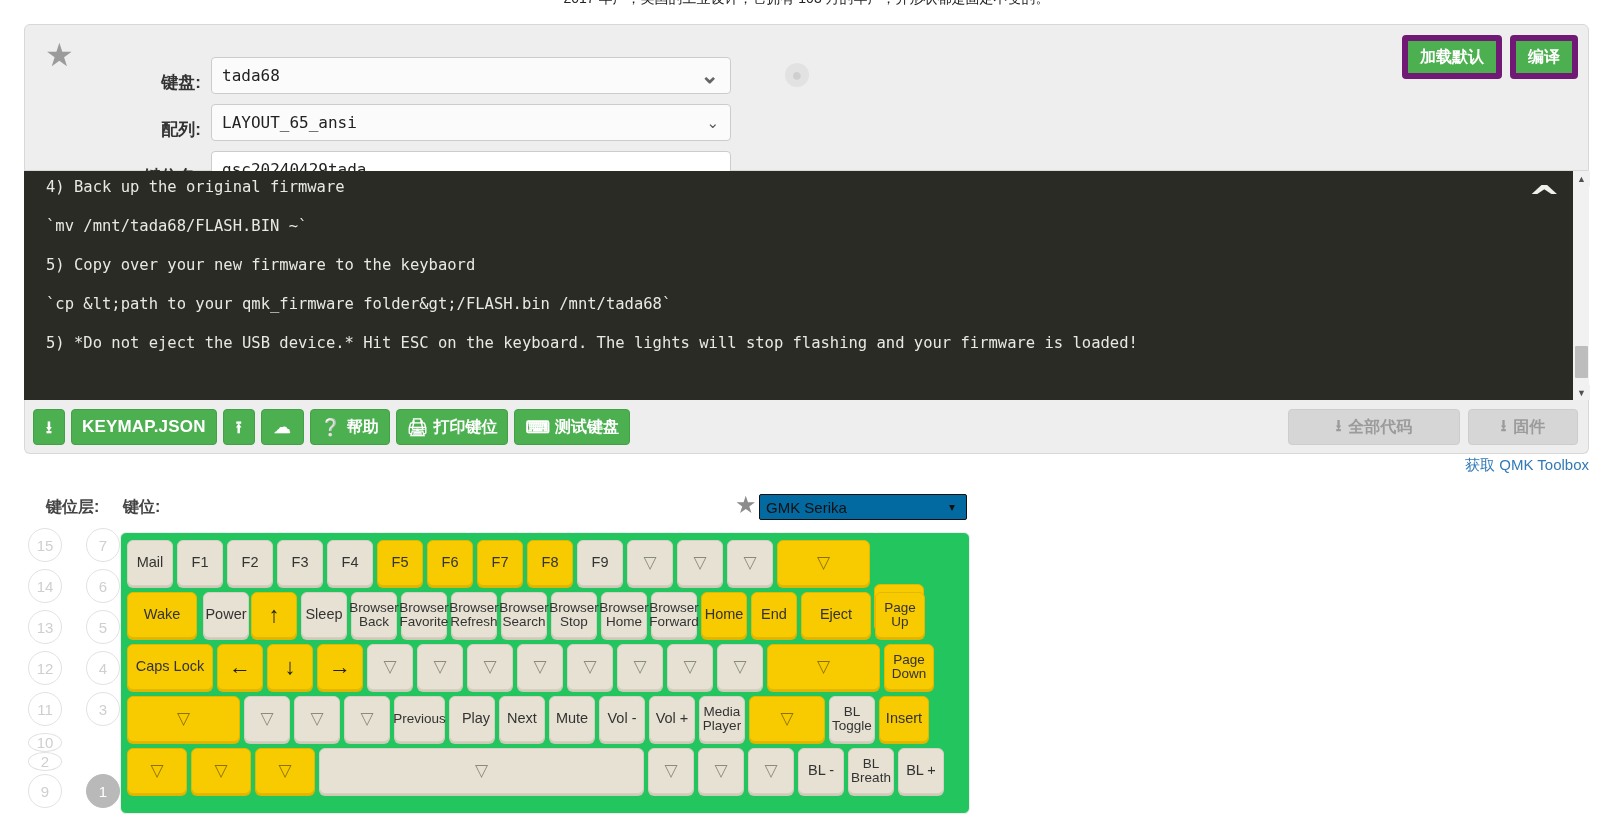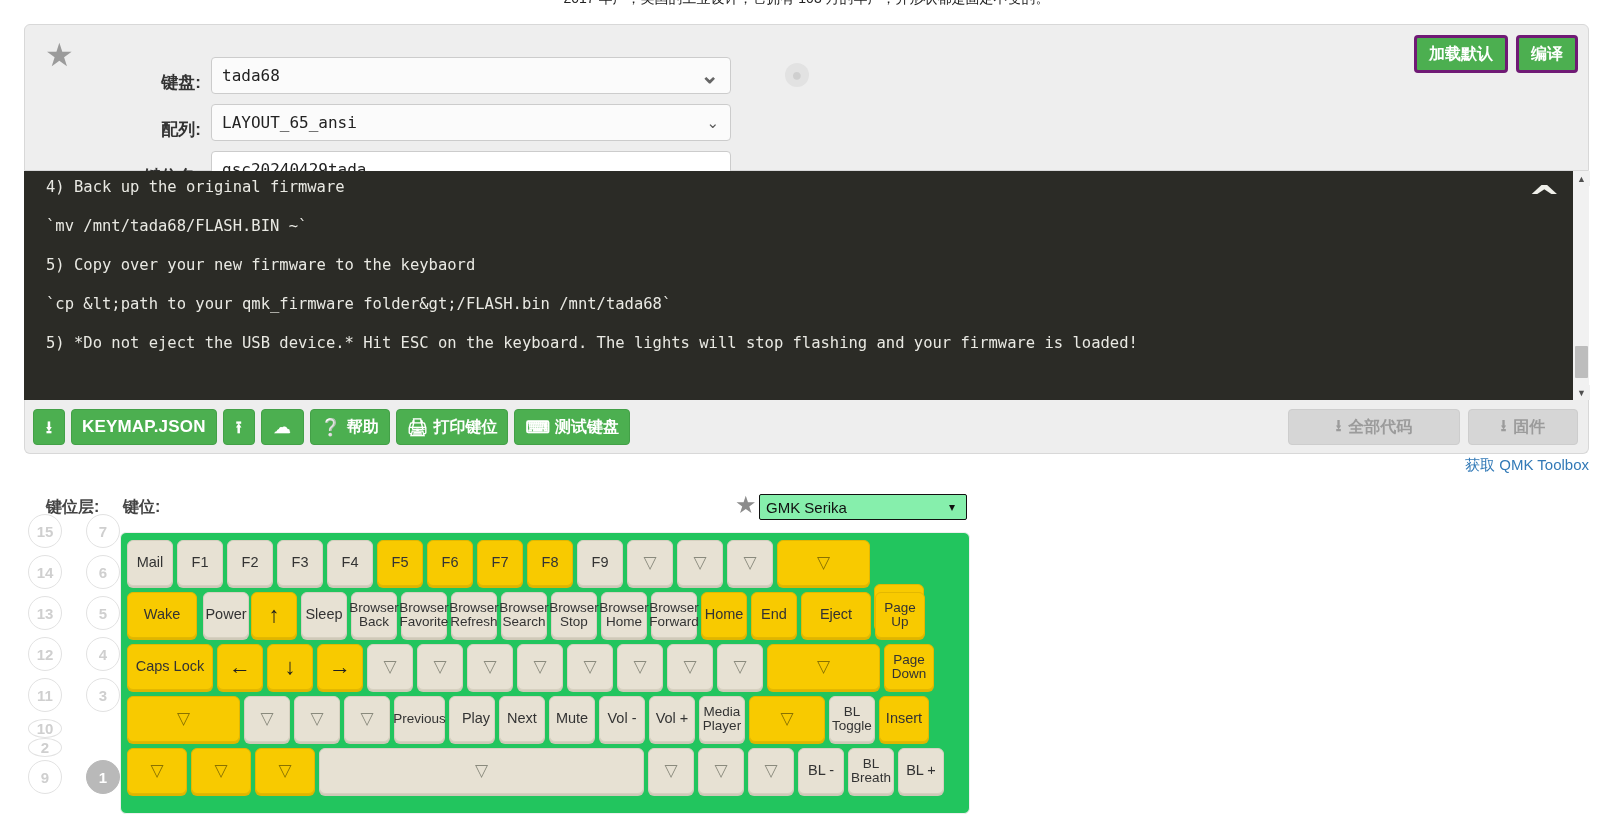--- a/index.html
+++ b/index.html
@@ -65,21 +65,21 @@
     padding: 0 10px;
   }
   .gh-icon {
     position: absolute; left: 760px; top: 38px;
     width: 24px; height: 24px; border-radius: 50%;
     background: #e2e2e2;
     display: flex; align-items: center; justify-content: center;
     color: #cfcfcf; font-size: 18px;
   }
   .green-btn {
-    background: #4caf50; border: 3px solid #701a75;
+    background: #4caf50; border: 6px solid #701a75;
     border-radius: 4px; color: #fff;
     font-size: 16px; font-weight: bold;
     padding: 6px 12px; cursor: pointer;
     font-family: "Liberation Sans", sans-serif;
     line-height: 1.25;
   }
   .top-btns { position: absolute; right: 10px; top: 10px; display: flex; gap: 8px; }
 
   
   .console-wrap {
@@ -167,35 +167,35 @@
   .km-label.layers { left: 22px; top: 5px; }
   .km-label.keys { left: 99px; top: 5px; }
   .star-small {
     position: absolute; left: 711px; top: 1px;
     font-size: 24px; color: #8c8c8c; line-height: 1;
   }
   .kc-select {
     position: absolute; left: 735px; top: 2px;
     width: 208px; height: 26px;
     border: 1px solid #111; border-radius: 2px;
-    background: #86efac;
+    background: #0369a1;
     font-size: 15px; color: #111;
     padding: 0 22px 0 6px;
     -webkit-appearance: none; appearance: none;
     font-family: "Liberation Sans", sans-serif;
   }
   .kc-chev {
     position: absolute; left: 925px; top: 8px;
     font-size: 12px; color: #111; pointer-events: none;
   }
 
   
   .layer-col {
-    position: absolute; left: 28px; top: 514px;
-    width: 92px; height: 290px; font-weight: bold;
+    position: absolute; left: 28px; top: 528px;
+    width: 92px; height: 290px;
   }
   .layer-row { position: absolute; left: 0; width: 92px; height: 34px; display: flex; justify-content: space-between; }
   .lcircle {
     width: 34px; height: 34px; border-radius: 50%;
     border: 1.5px solid #e2e2e2; background: #ffffff;
     color: #cfcfcf; font-size: 15px;
     display: flex; align-items: center; justify-content: center;
     cursor: pointer; user-select: none;
     font-family: "Liberation Sans", sans-serif;
   }

